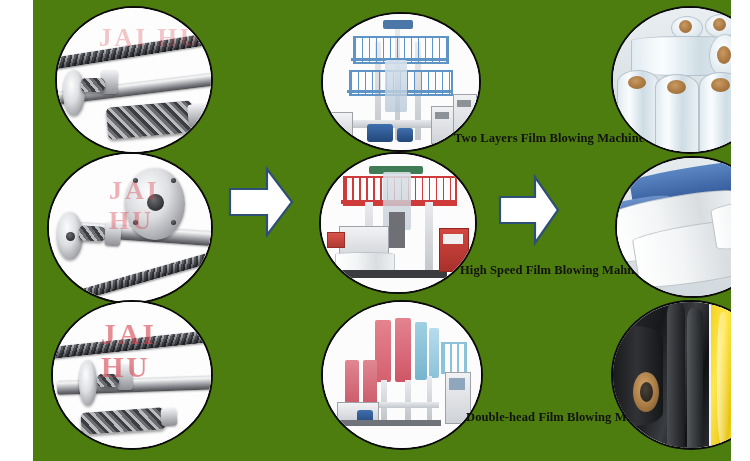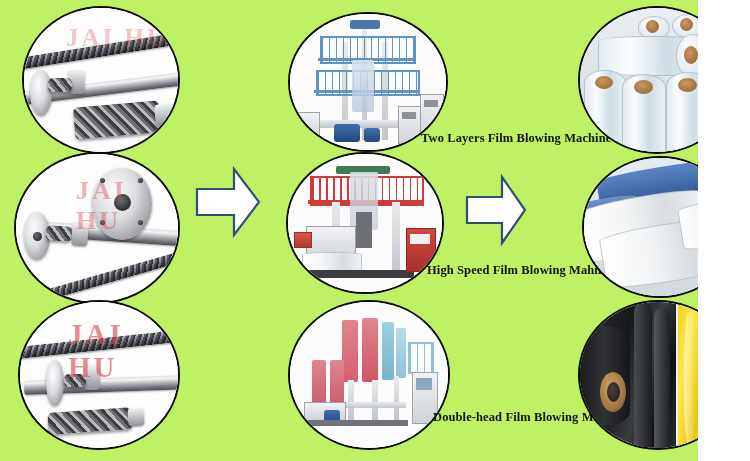--- a/index.html
+++ b/index.html
@@ -7,22 +7,23 @@
     padding: 0;
     background: #ffffff;
   }
   body {
     font-family: "Liberation Serif", serif;
   }
   #stage {
     position: relative;
     width: 698px;
     height: 461px;
-    background: #bef264;
+    background: #4d7c0f;
     overflow: hidden;
+    margin-left: 33px;
   }
 
   
   .bubble {
     position: absolute;
     border-radius: 50%;
     border: 2.2px solid #0b0b0b;
     overflow: hidden;
     background: #ffffff;
     box-sizing: border-box;

